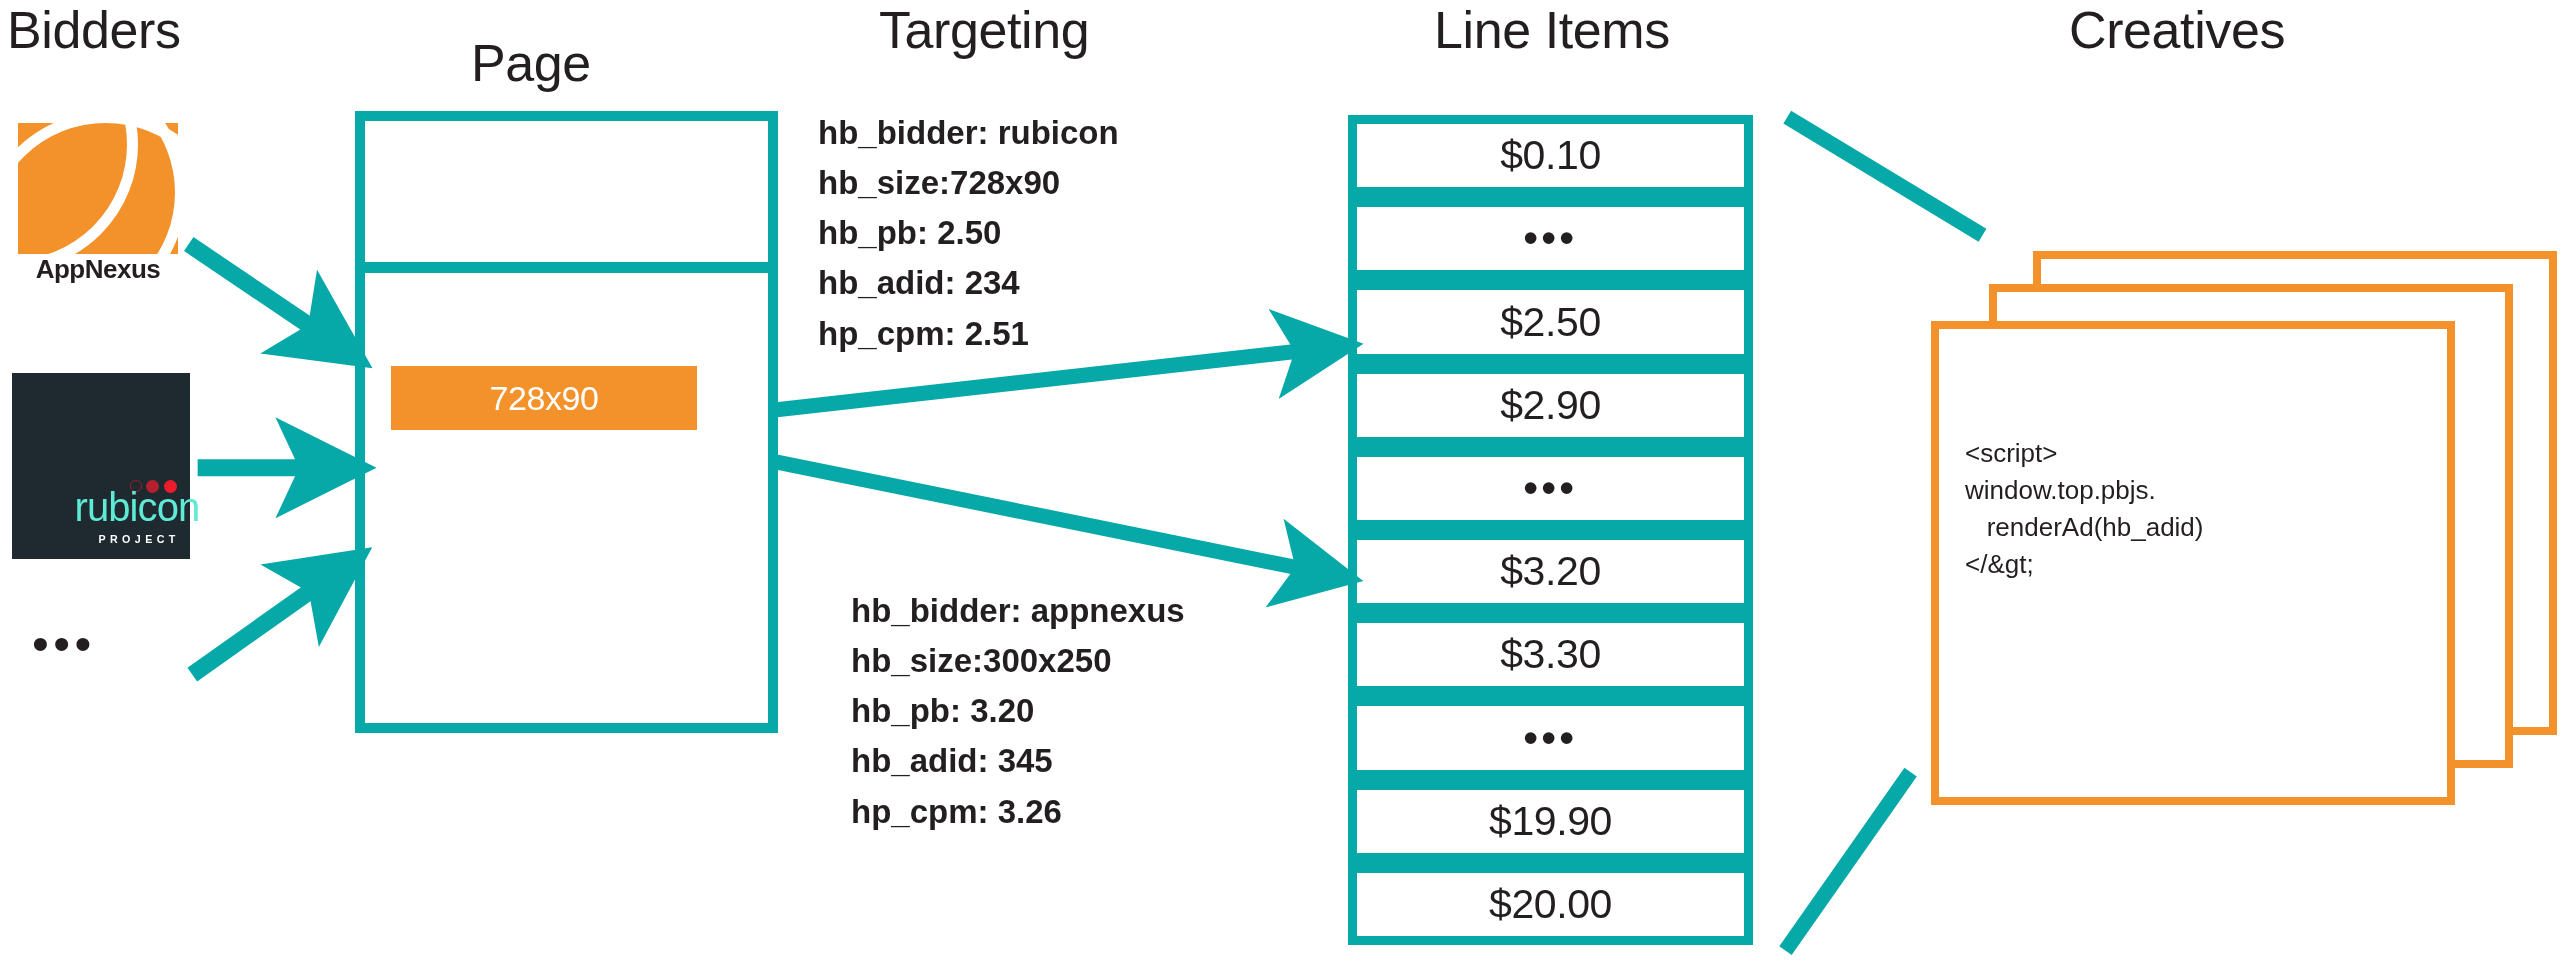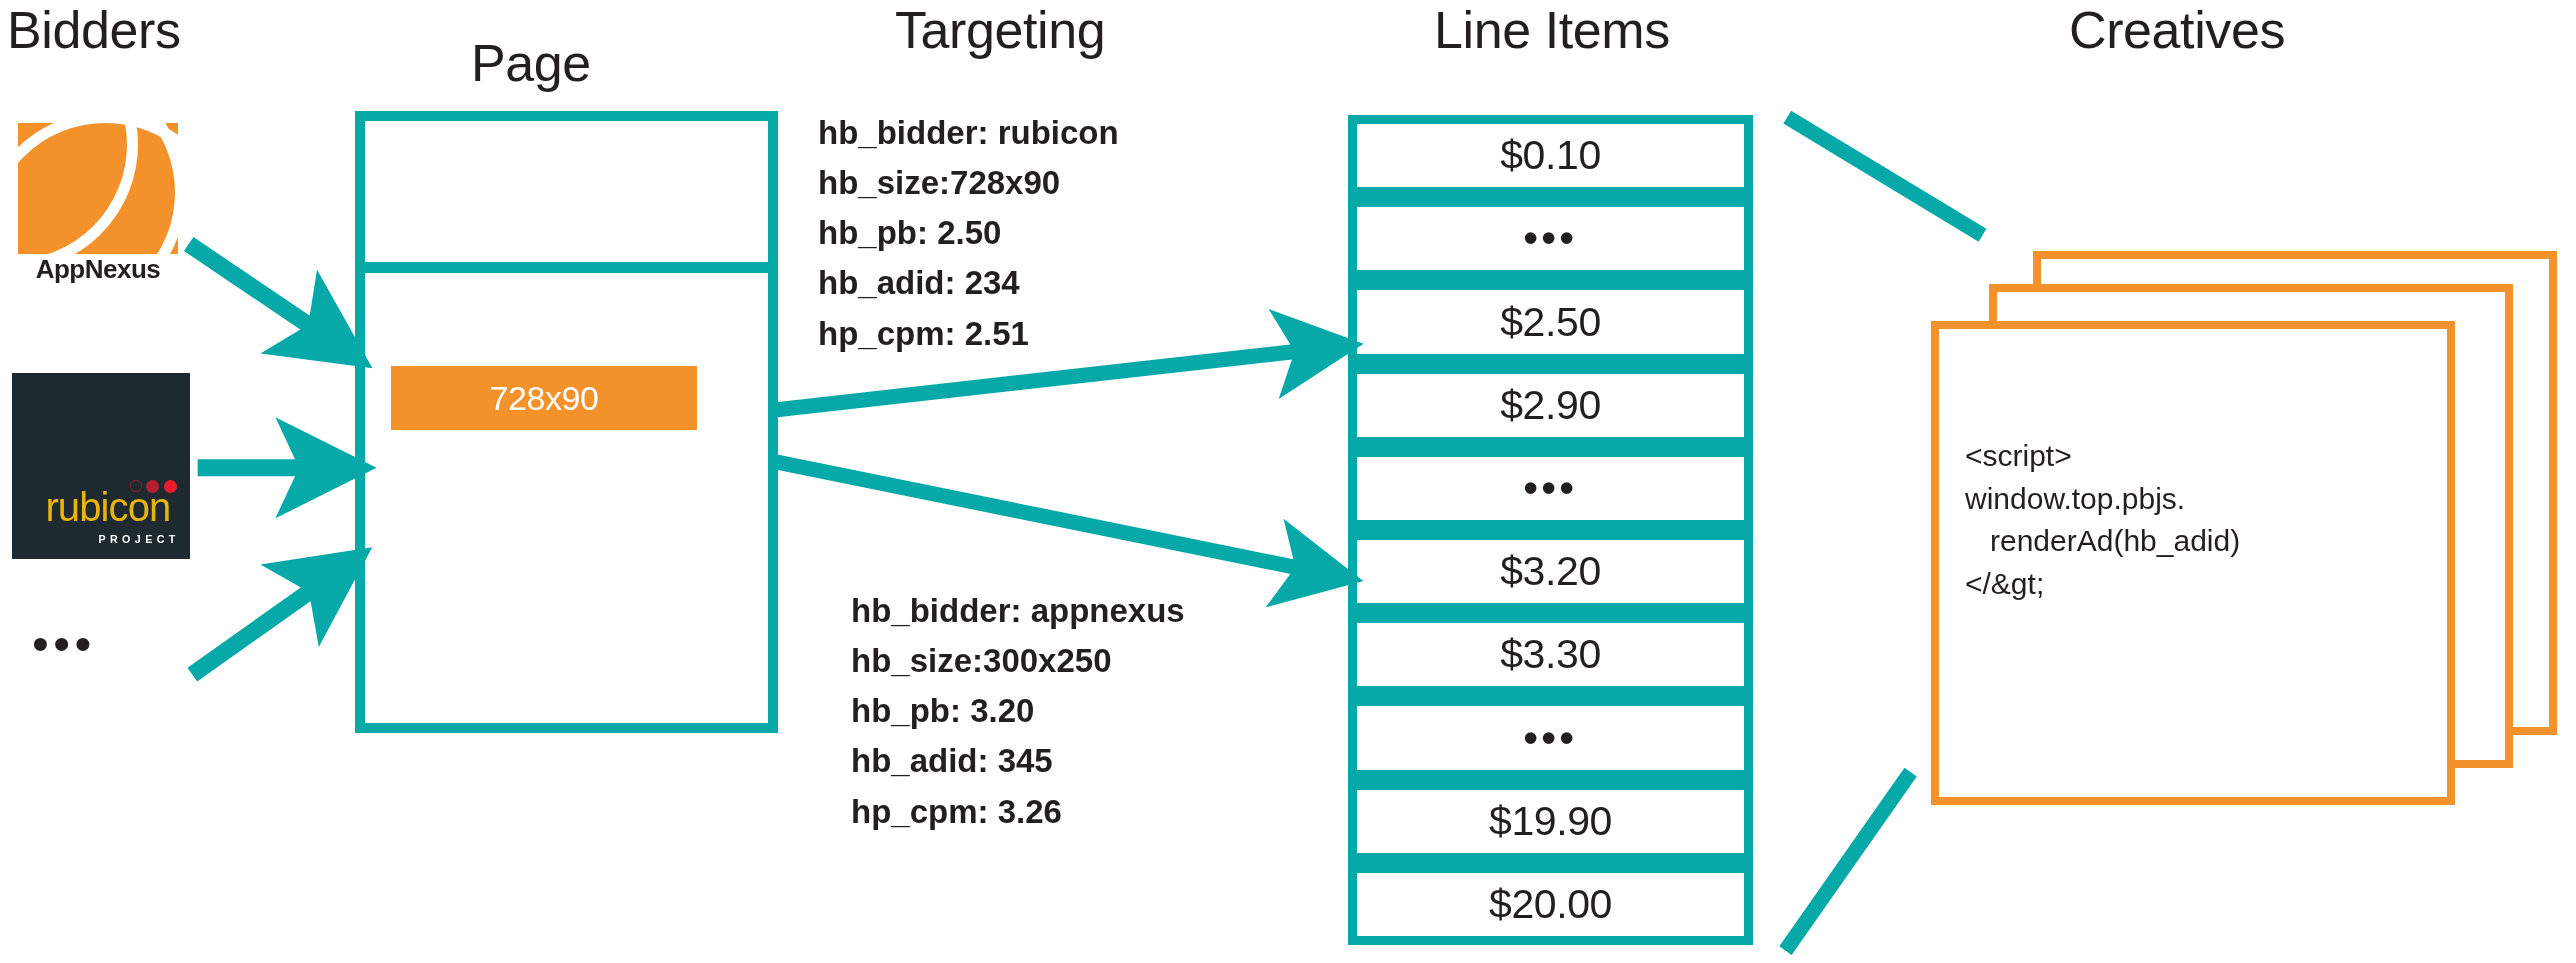--- a/index.html
+++ b/index.html
@@ -24,21 +24,21 @@
     position: absolute;
     font-size: 52px;
     font-weight: 400;
     color: #231f20;
     letter-spacing: -0.4px;
     white-space: nowrap;
     line-height: 1;
   }
   #title-bidders   { left: 7px;    top: 3.6px; }
   #title-page      { left: 471px;  top: 17px; margin-top: 20px; }
-  #title-targeting { left: 879px;  top: 3.6px; margin-left: 16px; }
+  #title-targeting { left: 879px;  top: 3.6px; }
   #title-lineitems { left: 1410px; top: 3.6px; margin-left: 24px; }
   #title-creatives { left: 2069px; top: 3.6px; }
 
   
   .logo-appnexus {
     position: absolute;
     left: 18px;
     top: 123px;
     width: 160px;
     height: 162px;
@@ -90,29 +90,29 @@
     width: 13.3px; height: 13.3px;
     border-radius: 50%;
     margin-left: 4.4px;
     vertical-align: middle;
   }
   .logo-rubicon .dots .d1 { background: #1f2a30; border: 1.8px solid #9b1f2c; width: 9.8px; height: 9.8px; }
   .logo-rubicon .dots .d2 { background: #b5202f; }
   .logo-rubicon .dots .d3 { background: #ec1c2d; }
   .logo-rubicon .word {
     position: absolute;
-    left: 12px;
+    left: 20px;
     bottom: 32px;
     width: 167px;
-    color: #eab308;
+    color: #5eead4;
     font-size: 40px;
     font-weight: 300;
     line-height: 1;
     letter-spacing: -0.9px;
-    text-align: center;
+    text-align: right;
   }
   .logo-rubicon .sub {
     position: absolute;
     right: 10.7px;
     bottom: 14px;
     color: #ffffff;
     font-size: 10.7px;
     letter-spacing: 4.4px;
     font-weight: 700;
   }
@@ -206,21 +206,21 @@
     box-sizing: border-box;
   }
   #creative-back   { left: 2033px; top: 251px; width: 524px; height: 484px; }
   #creative-mid    { left: 1989px; top: 284px; width: 524px; height: 484px; }
   #creative-front  { left: 1931px; top: 321px; width: 524px; height: 484px; }
   #creative-code {
     position: absolute;
     left: 1965px;
     top: 435px;
     width: 462px;
-    font-size: 30px;
+    font-size: 26px;
     color: #231f20;
     line-height: 1.42;
     white-space: pre;
     font-weight: 400;
   }
 
   
   #connectors {
     position: absolute;
     left: 0; top: 0;

